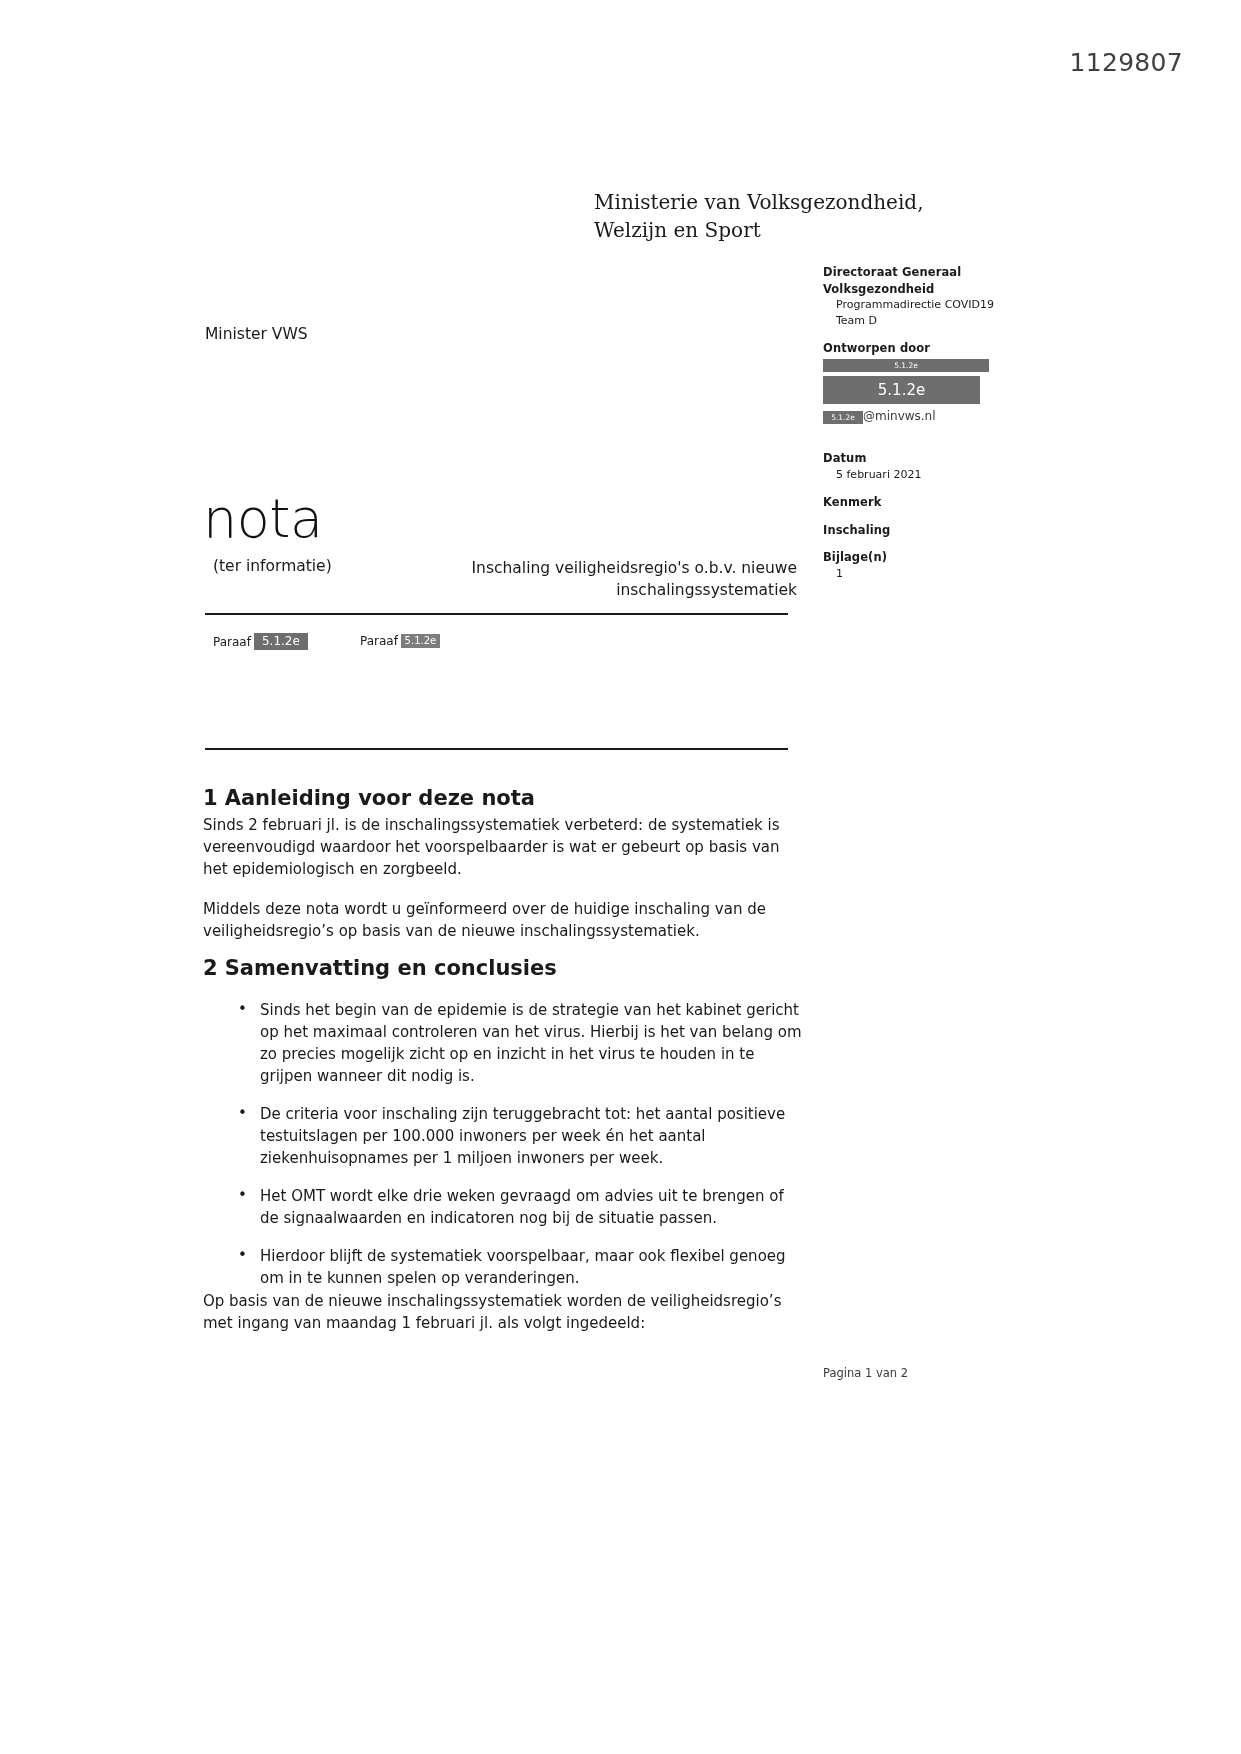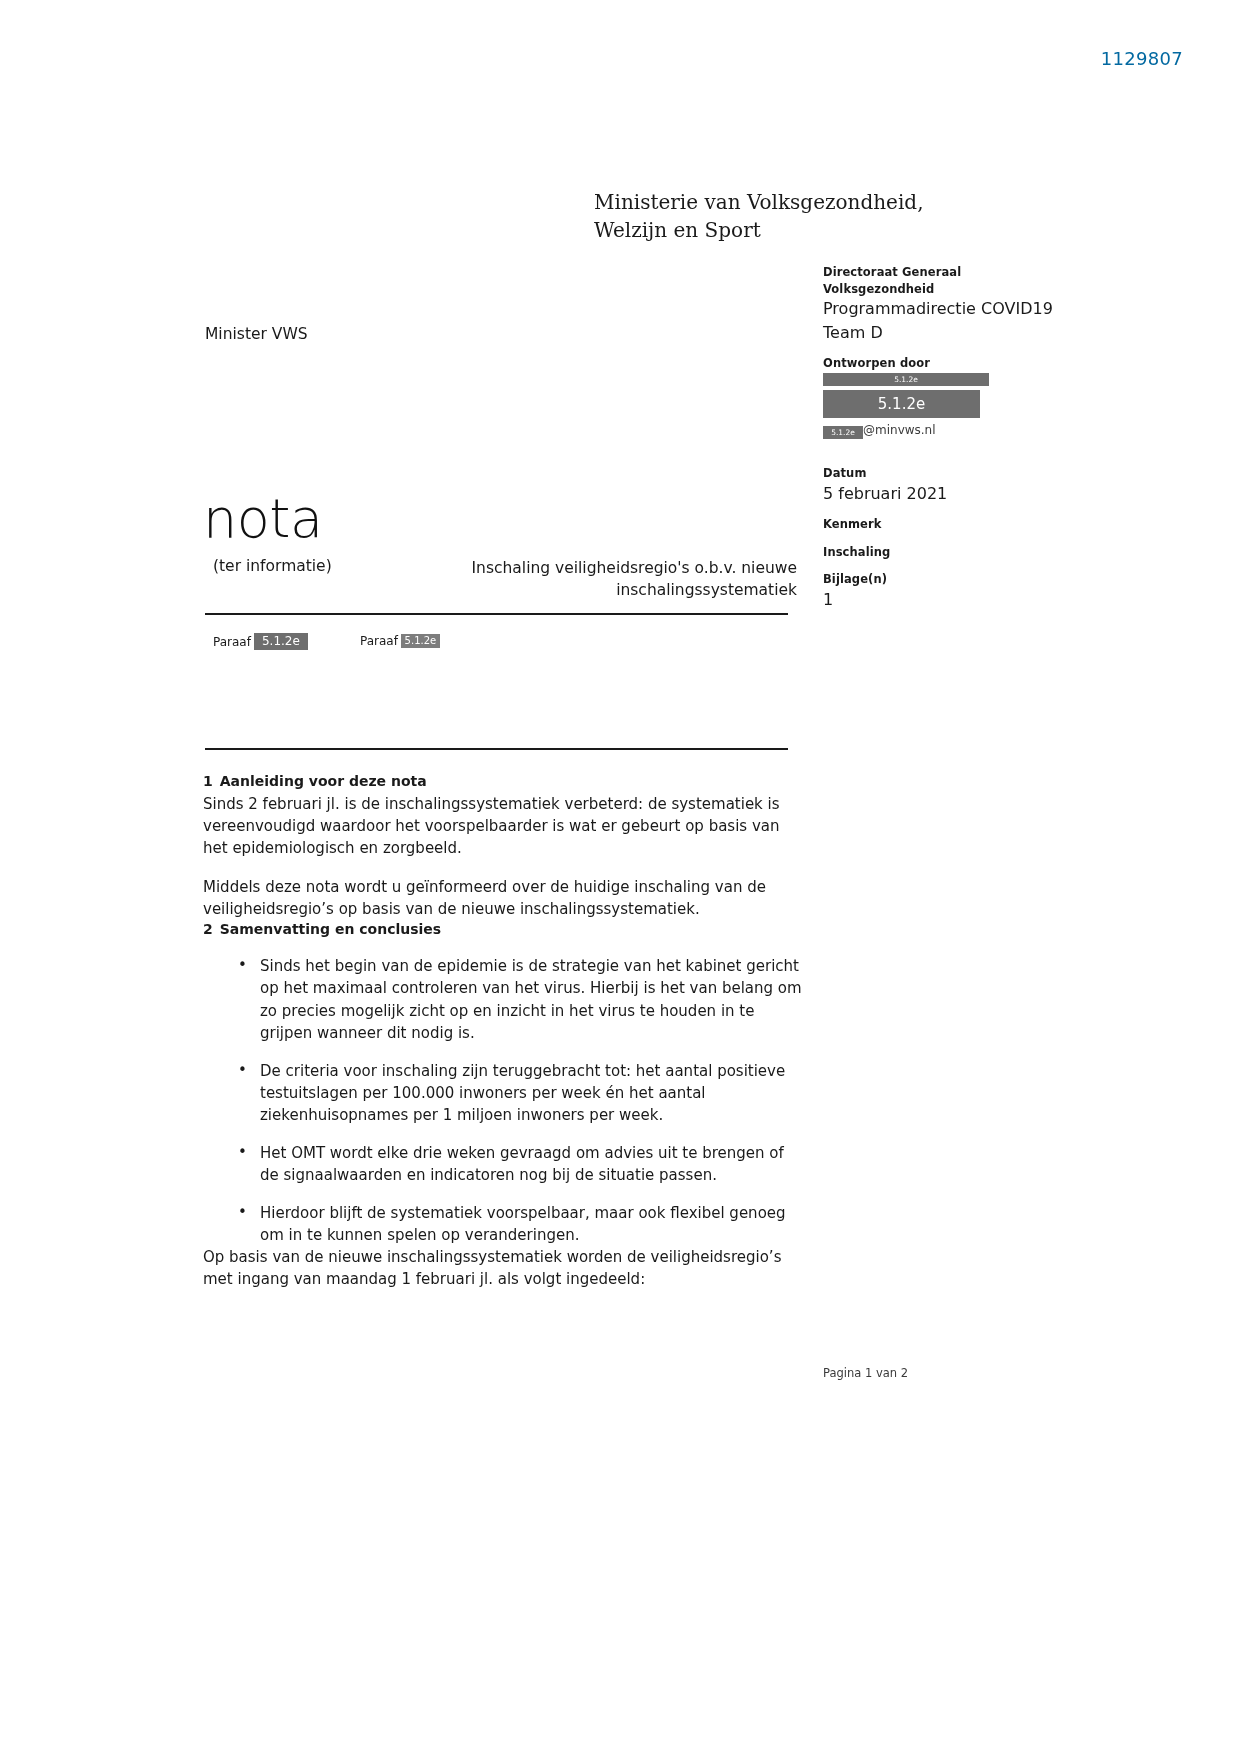--- a/index.html
+++ b/index.html
@@ -15,23 +15,23 @@
     width: 1241px;
     height: 1754px;
     background: #ffffff;
     overflow: hidden;
   }
 
   .docnum {
     position: absolute;
     right: 58px;
     top: 48px;
-    font-size: 18px;
+    font-size: 25px;
     letter-spacing: 0.3px;
-    color: #0369a1;
+    color: #404040;
     font-family: "DejaVu Sans", sans-serif;
   }
 
   .ministry {
     position: absolute;
     left: 594px;
     top: 188px;
     font-family: "DejaVu Serif", serif;
     font-size: 20px;
     line-height: 1.42;
@@ -55,21 +55,21 @@
     width: 270px;
     font-size: 11.5px;
     line-height: 1.45;
     color: #1a1a1a;
   }
   .meta .hd {
     font-weight: bold;
     font-size: 11.5px;
     letter-spacing: .1px;
   }
-  .meta .val { font-size: 16px; }
+  .meta .val { font-size: 11px; margin-left: 13px; }
   .meta .grp { margin-bottom: 11px; }
   .meta .grp.tight { margin-bottom: 0; }
   .redact-wide {
     display: block;
     width: 166px;
     height: 13px;
     line-height: 13px;
     font-size: 7.5px;
     background: #6e6e6e;
     color: #fff;
@@ -180,23 +180,23 @@
   .body {
     position: absolute;
     left: 203px;
     top: 772px;
     width: 604px;
     font-size: 15px;
     line-height: 1.47;
     color: #1a1a1a;
   }
   .body h2 {
-    font-size: 14px;
+    font-size: 21px;
     font-weight: bold;
-    margin: 0 0 1px 0;
+    margin: 12px 0 1px 0;
     line-height: 1.4;
   }
   .body h2 .num { margin-right: 7px; }
   .body p {
     margin: 0 0 0 0;
     line-height: 1.47;
   }
   .body p.gap { margin-top: 17px; }
   .sec2 { margin-top: 21px; }
   .blist {

